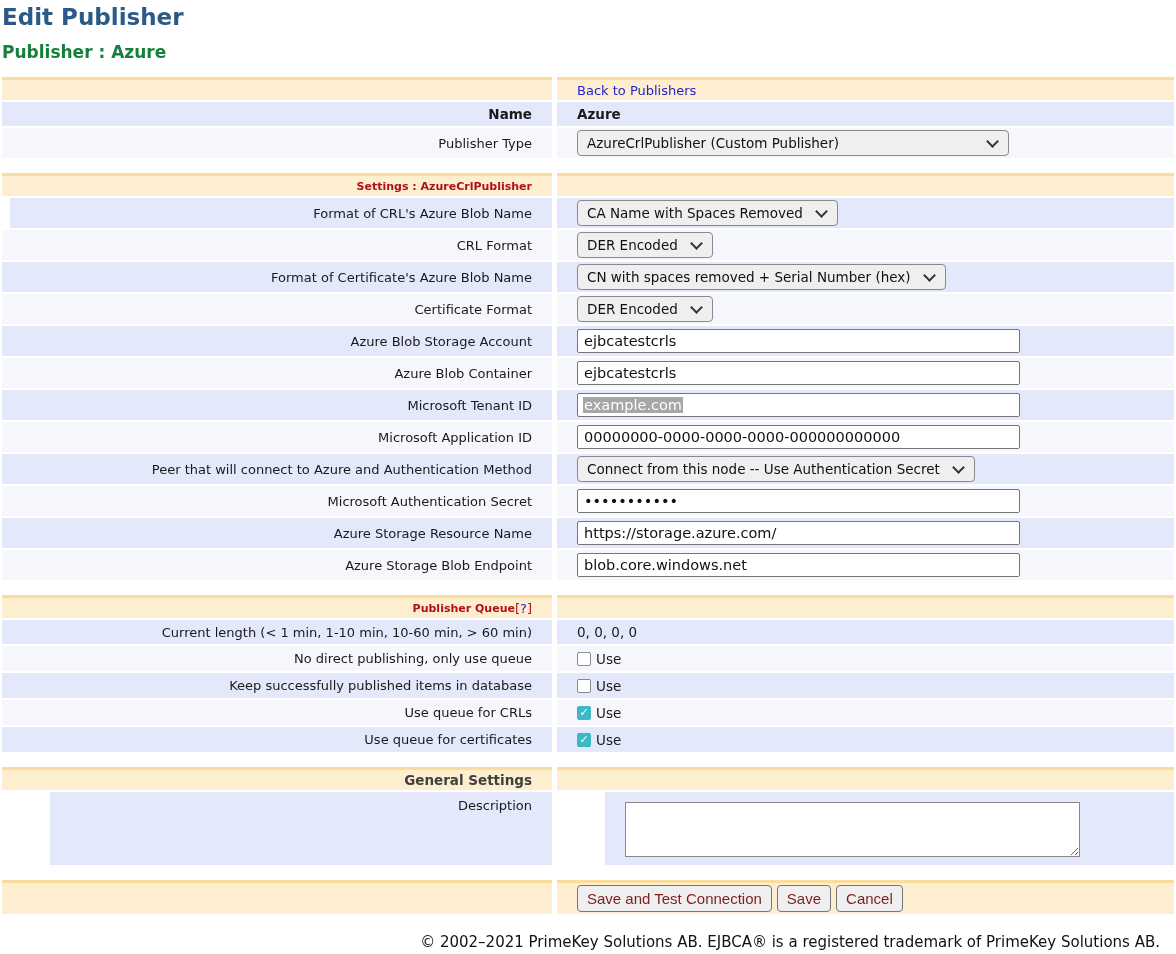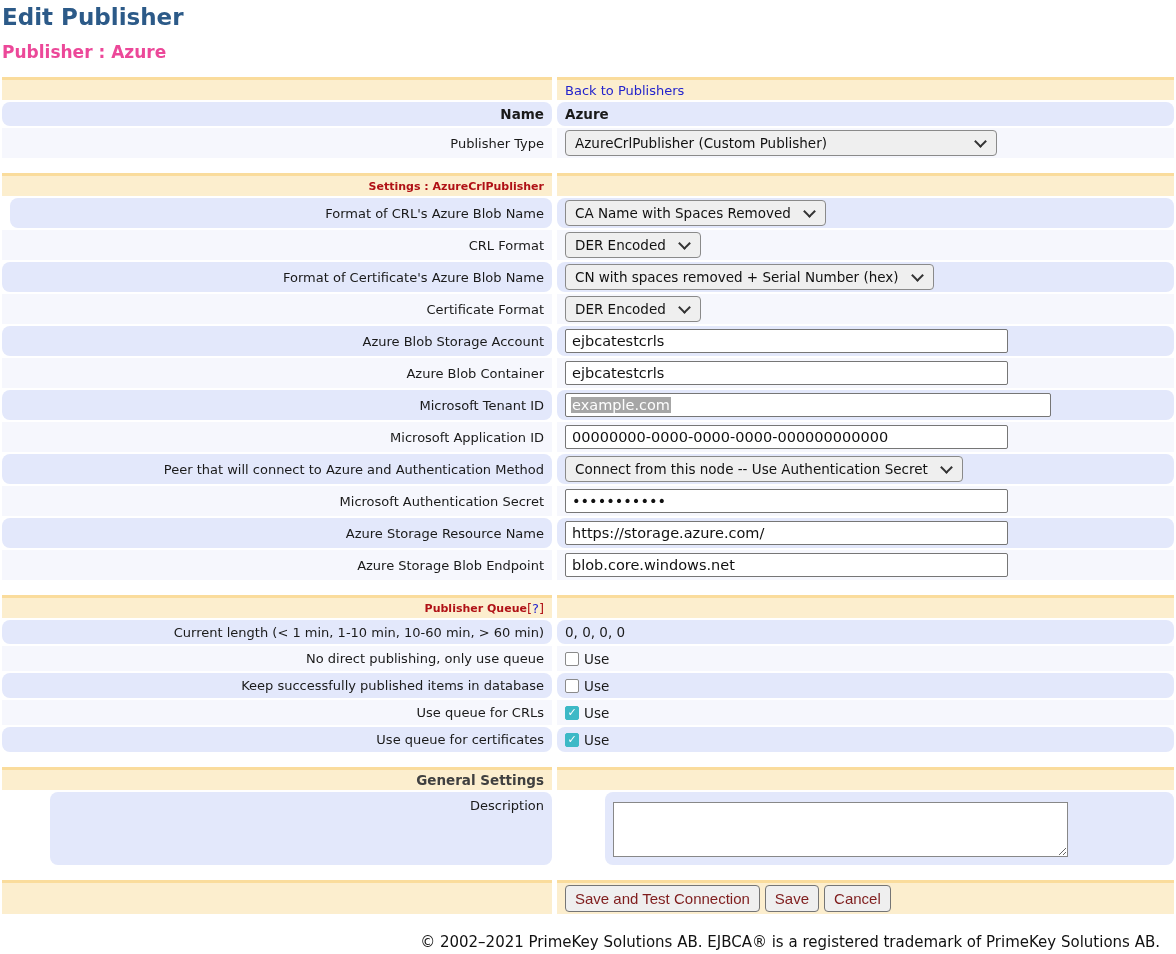--- a/index.html
+++ b/index.html
@@ -1,40 +1,40 @@
 <!DOCTYPE html>
 <html><head>
 <meta charset="utf-8">
 <style>
   html,body{margin:0;padding:0;background:#fff;}
   body{width:1176px;font-family:"DejaVu Sans","Liberation Sans",sans-serif;color:#1a1a1a;}
   h1{margin:4px 0 12px 2px;font-size:23px;font-weight:bold;color:#2c5a88;}
-  h2{margin:0 0 15px 2px;font-size:17px;font-weight:bold;color:#ec4899;}
+  h2{margin:0 0 15px 2px;font-size:17px;font-weight:bold;color:#15803d;}
 
   .tbl{display:grid;grid-template-columns:550px 1fr;gap:2px 5px;margin:0 2px 15px 2px;}
-  .cell{box-sizing:border-box;display:flex;align-items:center;padding:2px 8px;min-height:24px;font-size:13px;}
+  .cell{box-sizing:border-box;display:flex;align-items:center;padding:2px 20px;min-height:24px;font-size:13px;}
   .lbl{justify-content:flex-end;text-align:right;color:#1a1a1a;}
   .hdr{background:#FCEECE;border-top:3px solid #FADC9C;min-height:23px;}
-  .blue{background:#E3E8FB;border-radius:8px;}
+  .blue{background:#E3E8FB;}
   .light{background:#F6F7FD;}
   .bold{font-weight:bold;font-size:13.5px;}
   .sec-red{color:#B01116;font-weight:bold;font-size:11px;}
   .sec-maroon{color:#404040;font-weight:bold;font-size:13.5px;}
   a.lnk{color:#2424cc;text-decoration:none;cursor:pointer;font-size:13px;}
   .brk{color:#B01116;font-size:13px;}
 
   .select{display:inline-flex;align-items:center;gap:14px;background:#EFEFEF;border:1px solid #8a8a8a;
           border-radius:4px;height:26px;padding:0 11px 0 9px;font-size:13.5px;color:#111;cursor:default;box-sizing:border-box;}
   .select.wide{min-width:432px;justify-content:space-between;}
   .chev{width:7px;height:7px;border-right:2px solid #333;border-bottom:2px solid #333;
         transform:rotate(45deg);margin-top:-4px;flex:0 0 auto;}
 
   input.txt{width:443px;height:24px;box-sizing:border-box;border:1px solid #767676;border-radius:2px;
             padding:1px 6px;font-size:14.5px;font-family:"DejaVu Sans","Liberation Sans",sans-serif;background:#fff;color:#111;}
-  .fake-input{width:486px;height:24px;box-sizing:border-box;border:1px solid #767676;border-radius:2px;
+  .fake-input{width:443px;height:24px;box-sizing:border-box;border:1px solid #767676;border-radius:2px;
               padding:1px 5px;background:#fff;display:flex;align-items:center;font-size:14.5px;}
   .sel-text{background:#a6a6a6;color:#fdfdfd;padding:0 1px;}
 
   .cb{width:14px;height:14px;box-sizing:border-box;border:1px solid #8a8a8a;border-radius:2px;background:#fff;
       display:inline-flex;align-items:center;justify-content:center;margin-right:5px;flex:0 0 auto;cursor:pointer;}
   .cb.checked{background:#3DB9C6;border-color:#3DB9C6;}
   .cb .mark{color:#fff;font-size:11px;line-height:1;font-weight:bold;}
   .use-label{font-size:13.5px;}
 
   .queue-val{font-size:13.5px;}

